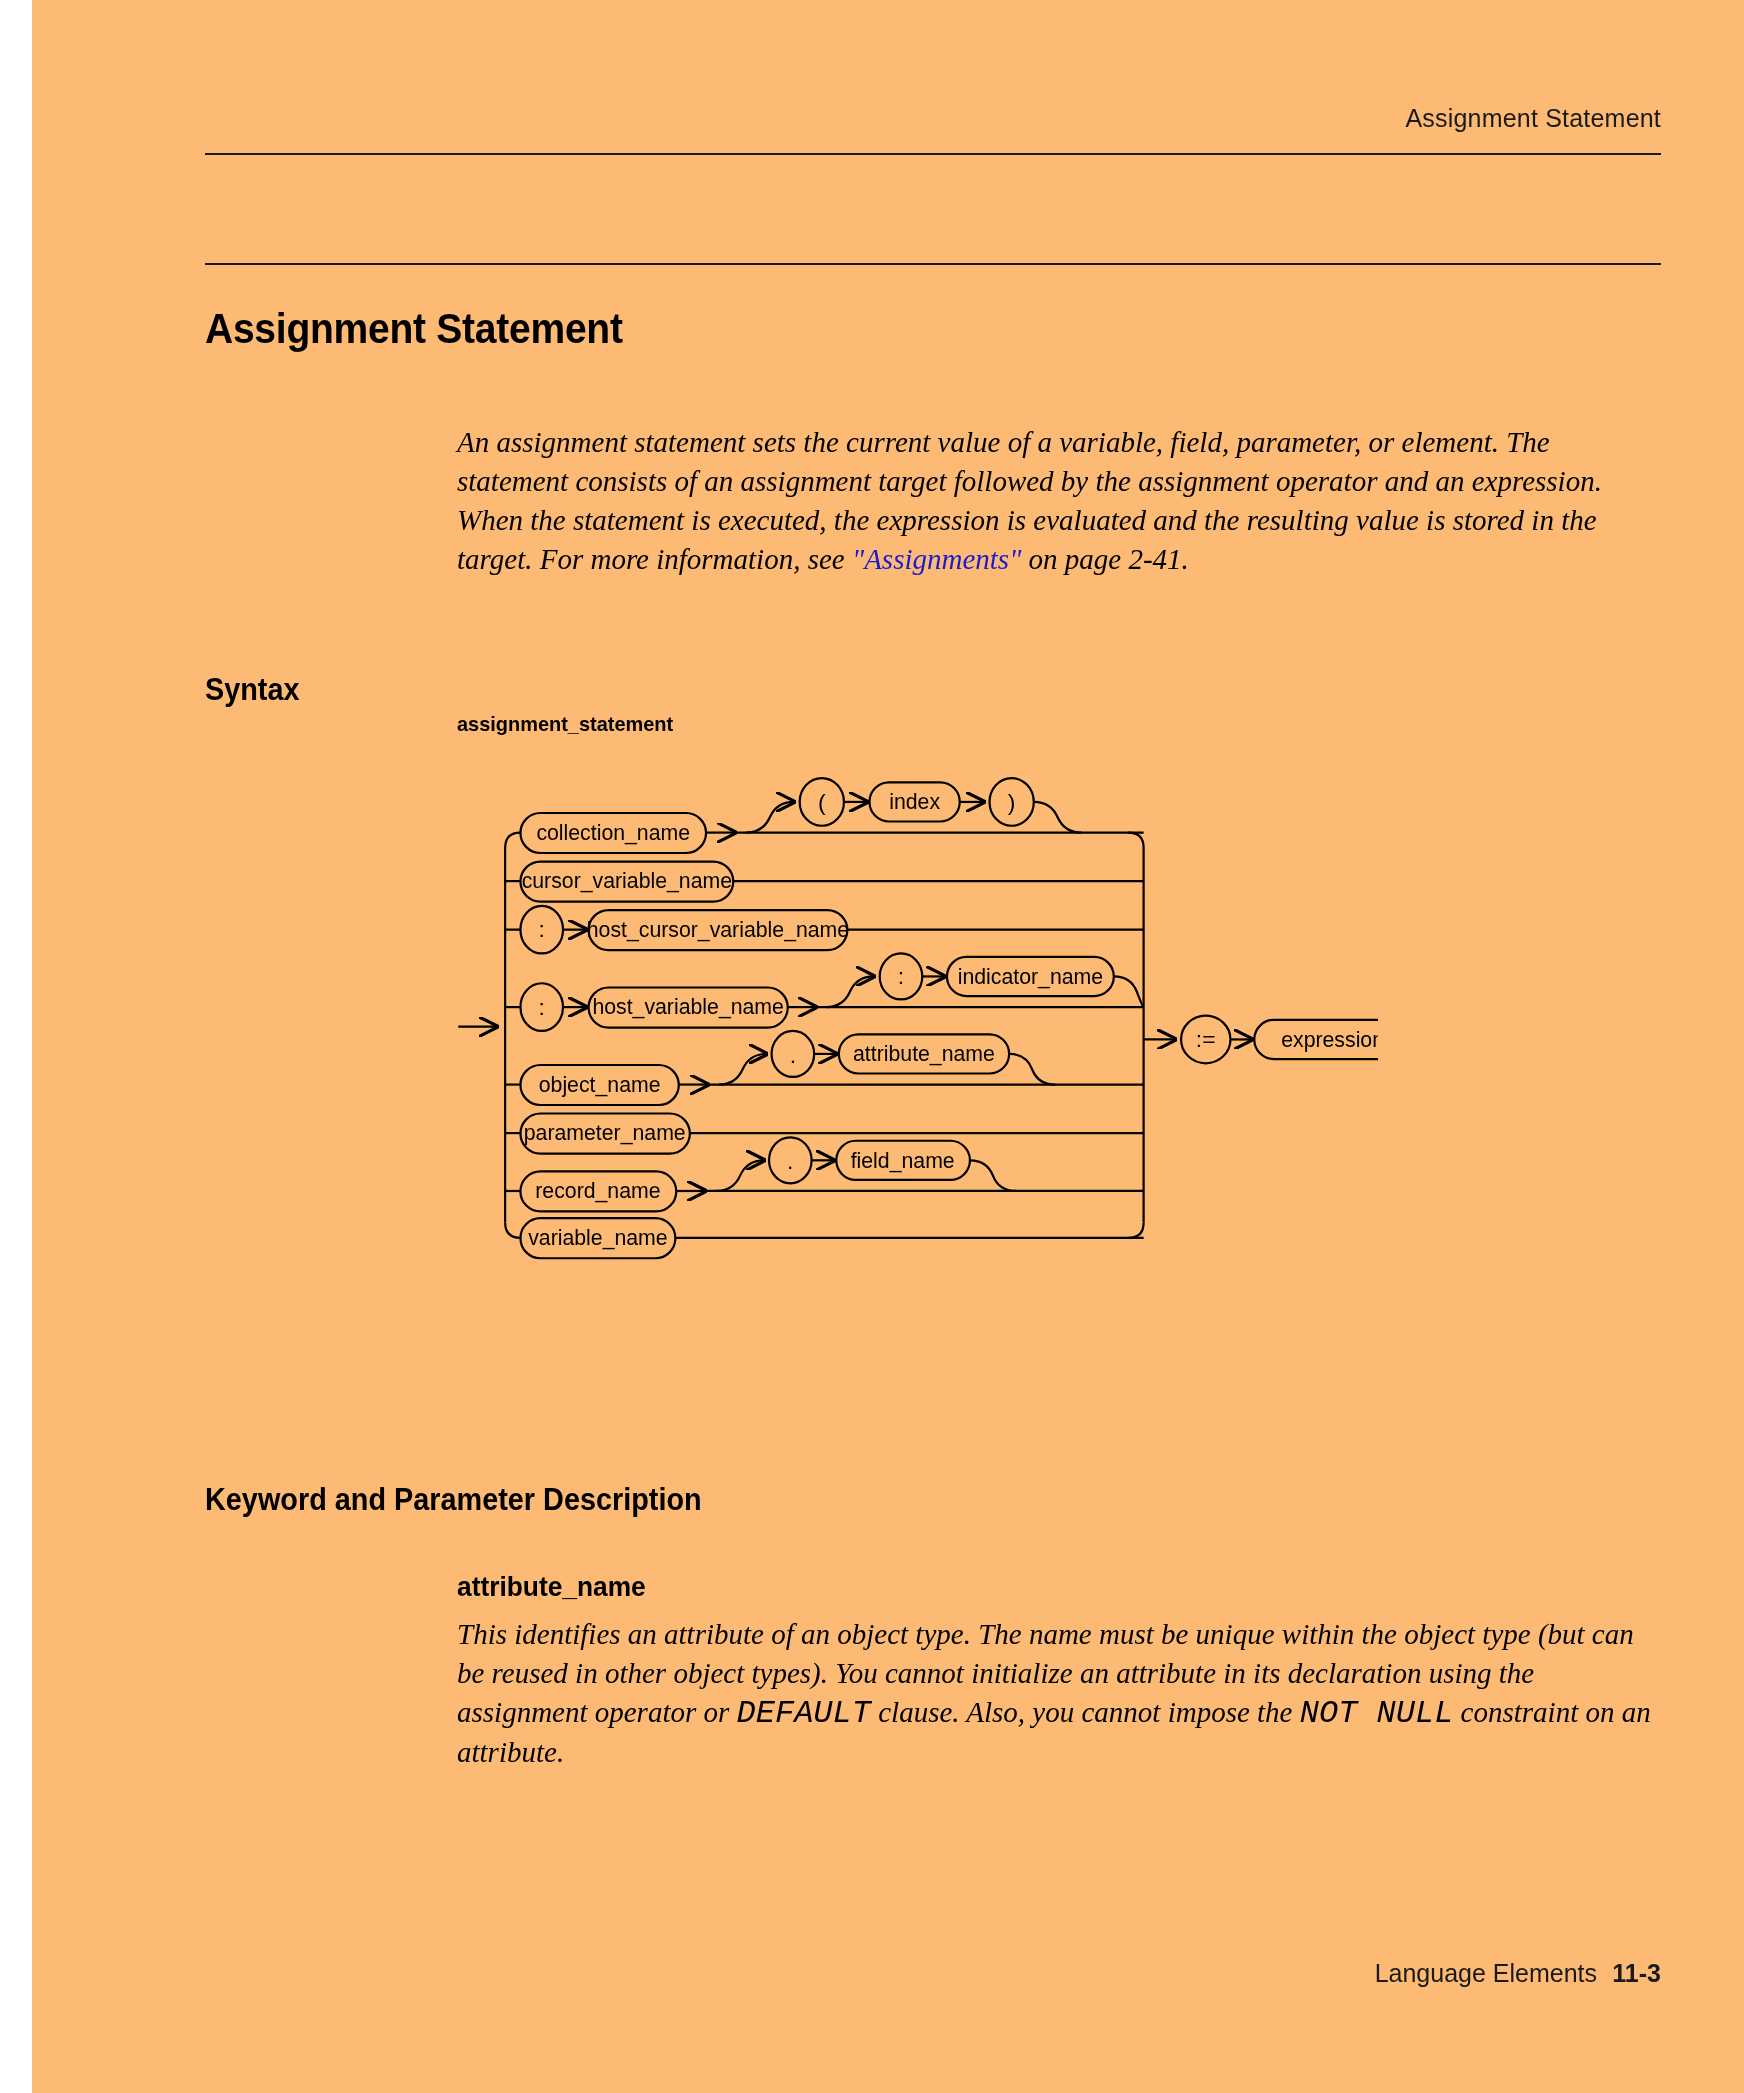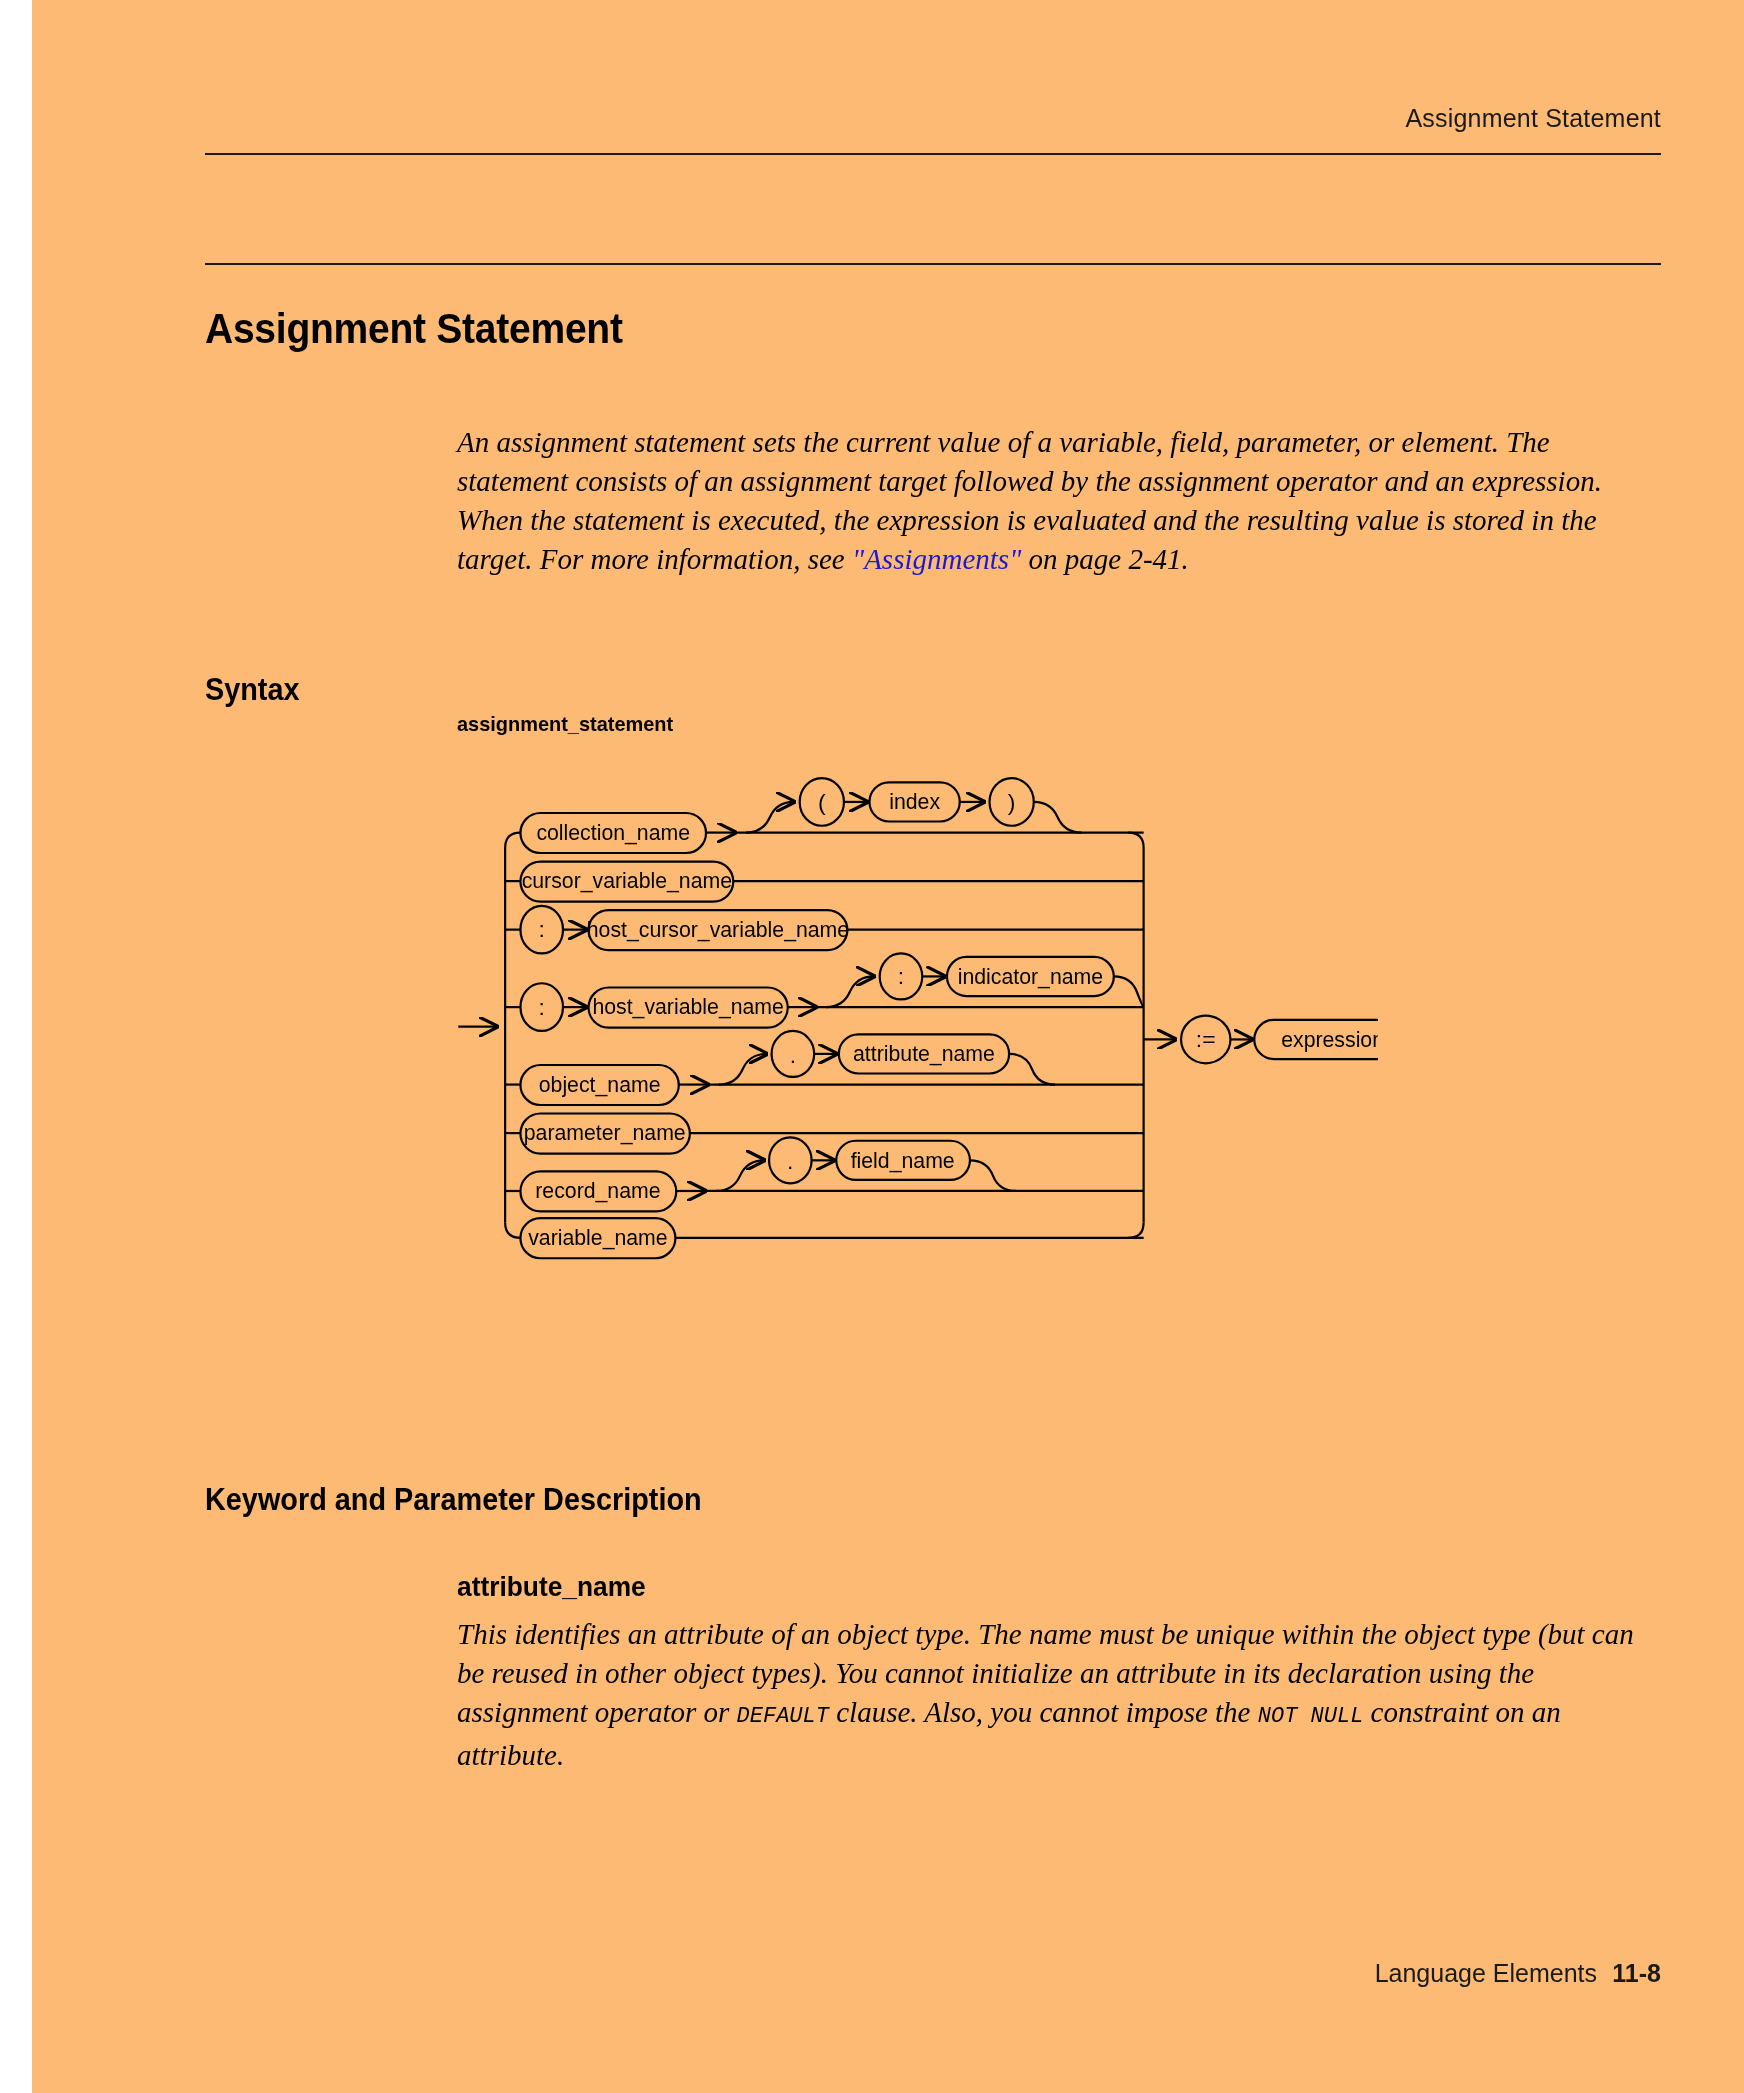--- a/index.html
+++ b/index.html
@@ -104,21 +104,21 @@
   }
   #intro-para { top: 394px; width: 1210px; }
   #attr-para  { top: 1586px; width: 1210px; }
 
   .link {
     color: #1a1ad0;
     text-decoration: none;
   }
   code, .mono {
     font-family: "Liberation Mono", monospace;
-    font-size: 22px;
+    font-size: 32px;
   }
 
   
   .diagram-label {
     position: absolute;
     left: 425px;
     top: 712px;
     font-family: "Liberation Sans", sans-serif;
     font-weight: bold;
     font-size: 21px;
@@ -300,16 +300,16 @@
       <text x="1196" y="342" class="term-text">;</text>
     </g>
   </svg>
 
   <h2 class="h2-keyword">Keyword and Parameter Description</h2>
 
   <h3 class="h3-attr">attribute_name</h3>
 
   <p class="body-para" id="attr-para"><span>This identifies an attribute of an object type. The name must be unique within the object type (but can be reused in other object types). You cannot initialize an attribute in its declaration using the assignment operator or </span><code class="mono">DEFAULT</code><span> clause. Also, you cannot impose the </span><code class="mono">NOT NULL</code><span> constraint on an attribute.</span></p>
 
-  <div class="footer"><span>Language Elements</span><span class="pageno">11-8</span></div>
+  <div class="footer"><span>Language Elements</span><span class="pageno">11-3</span></div>
 
 </div>
 
 
 </body></html>

